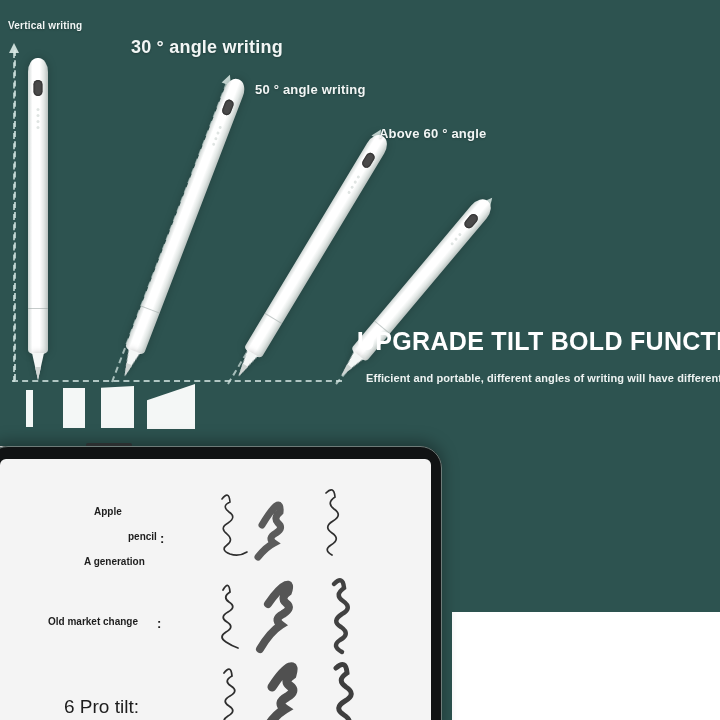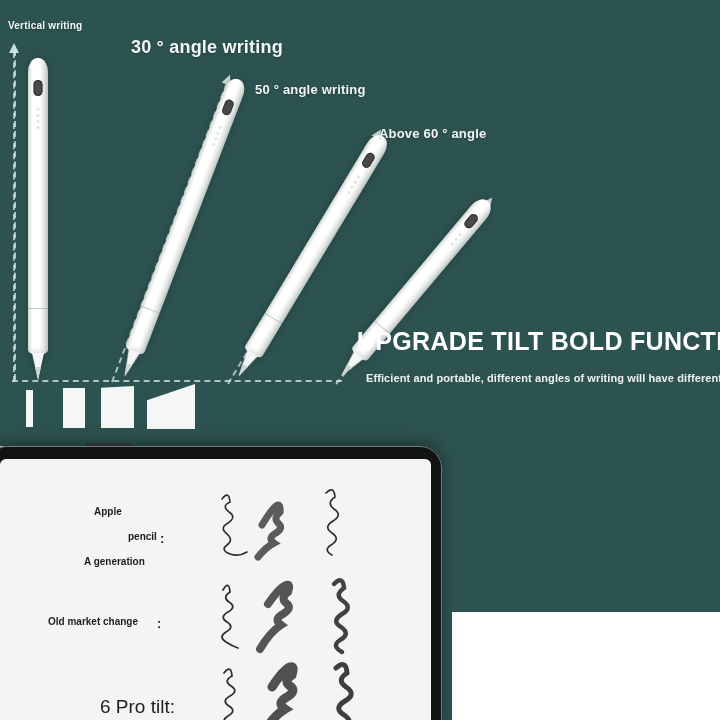--- a/index.html
+++ b/index.html
@@ -89,21 +89,21 @@
     border:1px solid #6e7c79;pointer-events:none;
   }
   .tablet .screen{
     position:absolute;left:14px;top:13px;right:11px;bottom:0;
     background:#f4f4f4;border-radius:6px 6px 0 0;overflow:hidden;
   }
   .tablet .btn{position:absolute;background:#2b2f30;border-radius:2px;}
   .rowlabel{
     position:absolute;color:#1d1d1d;font-size:10px;font-weight:bold;white-space:nowrap;
   }
-  .rowlabel.big{font-size:19px;font-weight:normal;margin-left:36px;}
+  .rowlabel.big{font-size:19px;font-weight:normal;}
   .colon{position:absolute;color:#1d1d1d;font-size:13px;font-weight:bold;}
 
   .whitepanel{
     position:absolute;left:452px;top:612px;width:268px;height:108px;background:#ffffff;
   }
   .leftstrip{position:absolute;left:0;top:446px;width:5px;height:274px;background:#f2f2f2;}
 </style>
 </head>
 <body>
 

